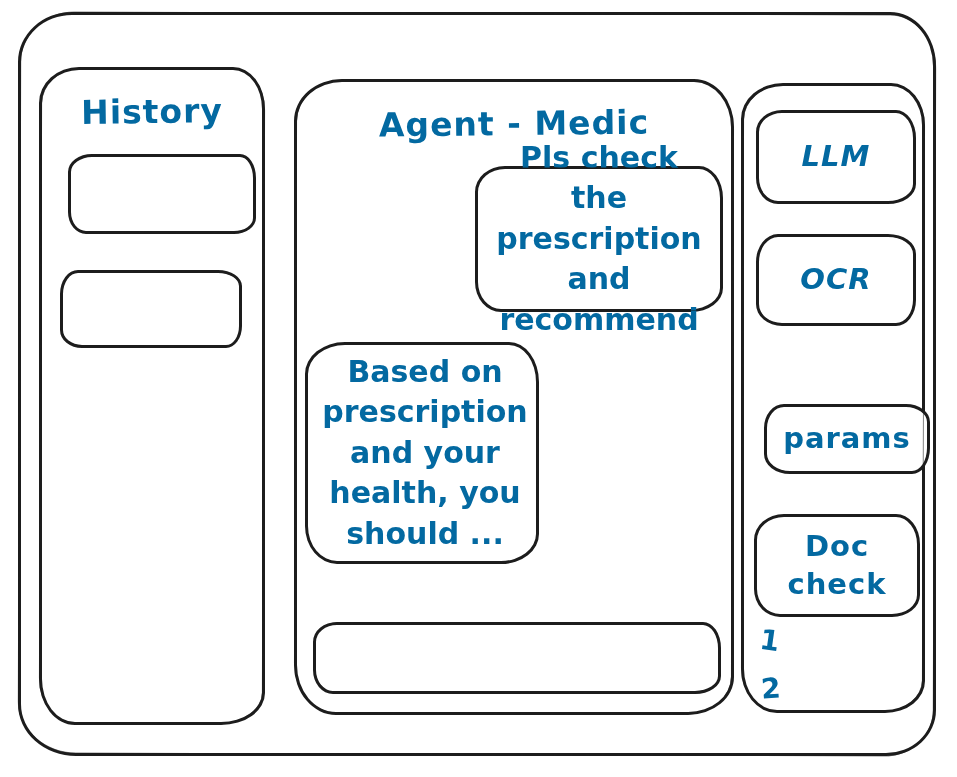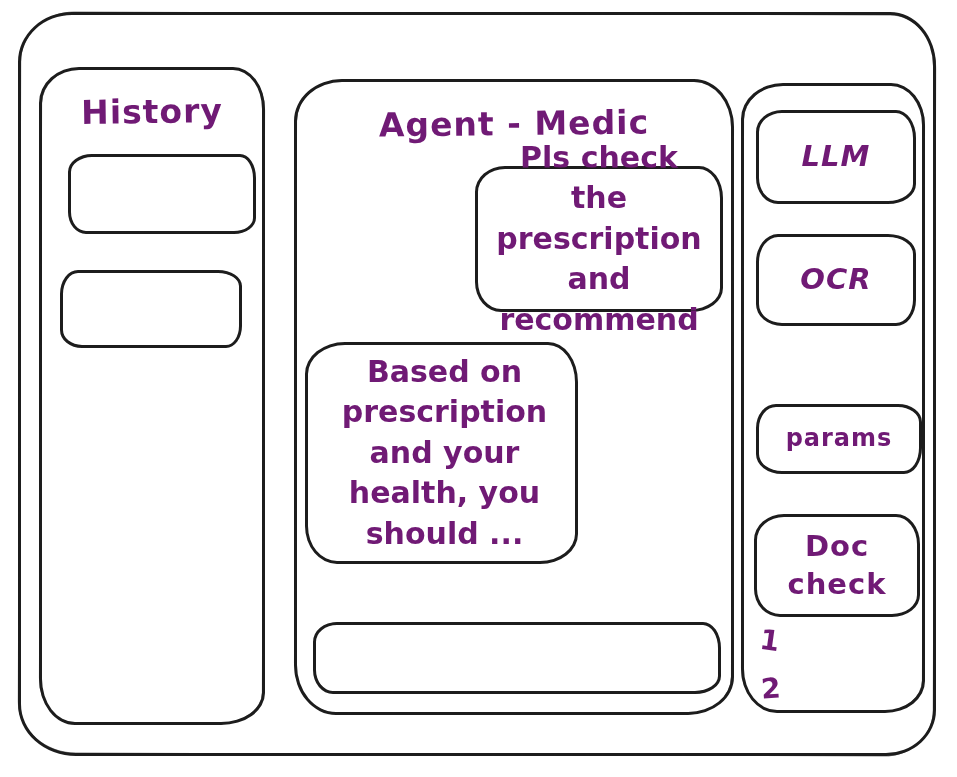--- a/index.html
+++ b/index.html
@@ -2,21 +2,21 @@
 <html><head>
 <meta charset="utf-8">
 <style>
   html, body { margin: 0; padding: 0; background: #ffffff; }
   .stage {
     position: relative;
     width: 957px;
     height: 777px;
     background: #ffffff;
     font-family: "DejaVu Sans", sans-serif;
-    color: #701a75;
+    color: #0369a1;
     overflow: hidden;
   }
   .sketch {
     position: absolute;
     background: #ffffff;
     border: 3px solid #1d1d1d;
     box-sizing: border-box;
   }
   
   .sketch::after {
@@ -52,41 +52,41 @@
     text-align: center; font-size: 33px; font-weight: bold;
     letter-spacing: 1px; transform: rotate(-0.6deg);
   }
   .bubble {
     display: flex; align-items: center; justify-content: center;
     text-align: center; font-size: 30px; font-weight: 600;
     line-height: 1.35; padding: 10px 14px;
   }
   .bubble-user  { left: 178px; top: 84px;  width: 248px; height: 146px;
             border-radius: 30px 24px 32px 26px / 26px 32px 24px 30px; }
-  .bubble-agent { left: 8px;   top: 260px; width: 273px; height: 222px;
+  .bubble-agent { left: 8px;   top: 260px; width: 234px; height: 222px;
             border-radius: 40px 30px 38px 32px / 32px 40px 30px 38px; padding-left: 20px; }
   .chat-input { left: 16px; top: 540px; width: 408px; height: 72px;
             border-radius: 24px 18px 26px 20px / 20px 26px 18px 24px; }
 
   
   .sidebar-right { left: 720px; top: 68px; width: 184px; height: 630px;
             border-radius: 42px 34px 40px 36px / 36px 42px 32px 44px; }
   .tool-btn {
     display: flex; align-items: center; justify-content: center;
     text-align: center; font-size: 29px; font-weight: 600;
     letter-spacing: 1px; line-height: 1.3; cursor: pointer;
   }
   .tool-llm    { left: 12px; top: 24px;  width: 160px; height: 94px;
             border-radius: 26px 20px 28px 22px / 22px 28px 20px 26px;
             font-style: italic; }
   .tool-ocr    { left: 12px; top: 148px; width: 160px; height: 92px;
             border-radius: 22px 28px 20px 26px / 28px 20px 26px 22px; font-style: italic; }
-  .tool-params { left: 12px;  top: 318px; width: 166px; height: 70px;
+  .tool-params { left: 20px;  top: 318px; width: 166px; height: 70px;
             border-radius: 20px 24px 18px 26px / 24px 18px 26px 20px;
-            font-size: 24px; }
+            font-size: 29px; }
   .tool-doc    { left: 10px; top: 428px; width: 166px; height: 103px;
             border-radius: 30px 24px 28px 26px / 26px 30px 22px 28px; }
   .note {
     position: absolute; font-size: 28px; font-weight: 600;
   }
   .note-1 { left: 16px; top: 538px; transform: rotate(8deg); }
   .note-2 { left: 17px; top: 586px; transform: rotate(-4deg); }
 </style>
 </head>
 <body>

